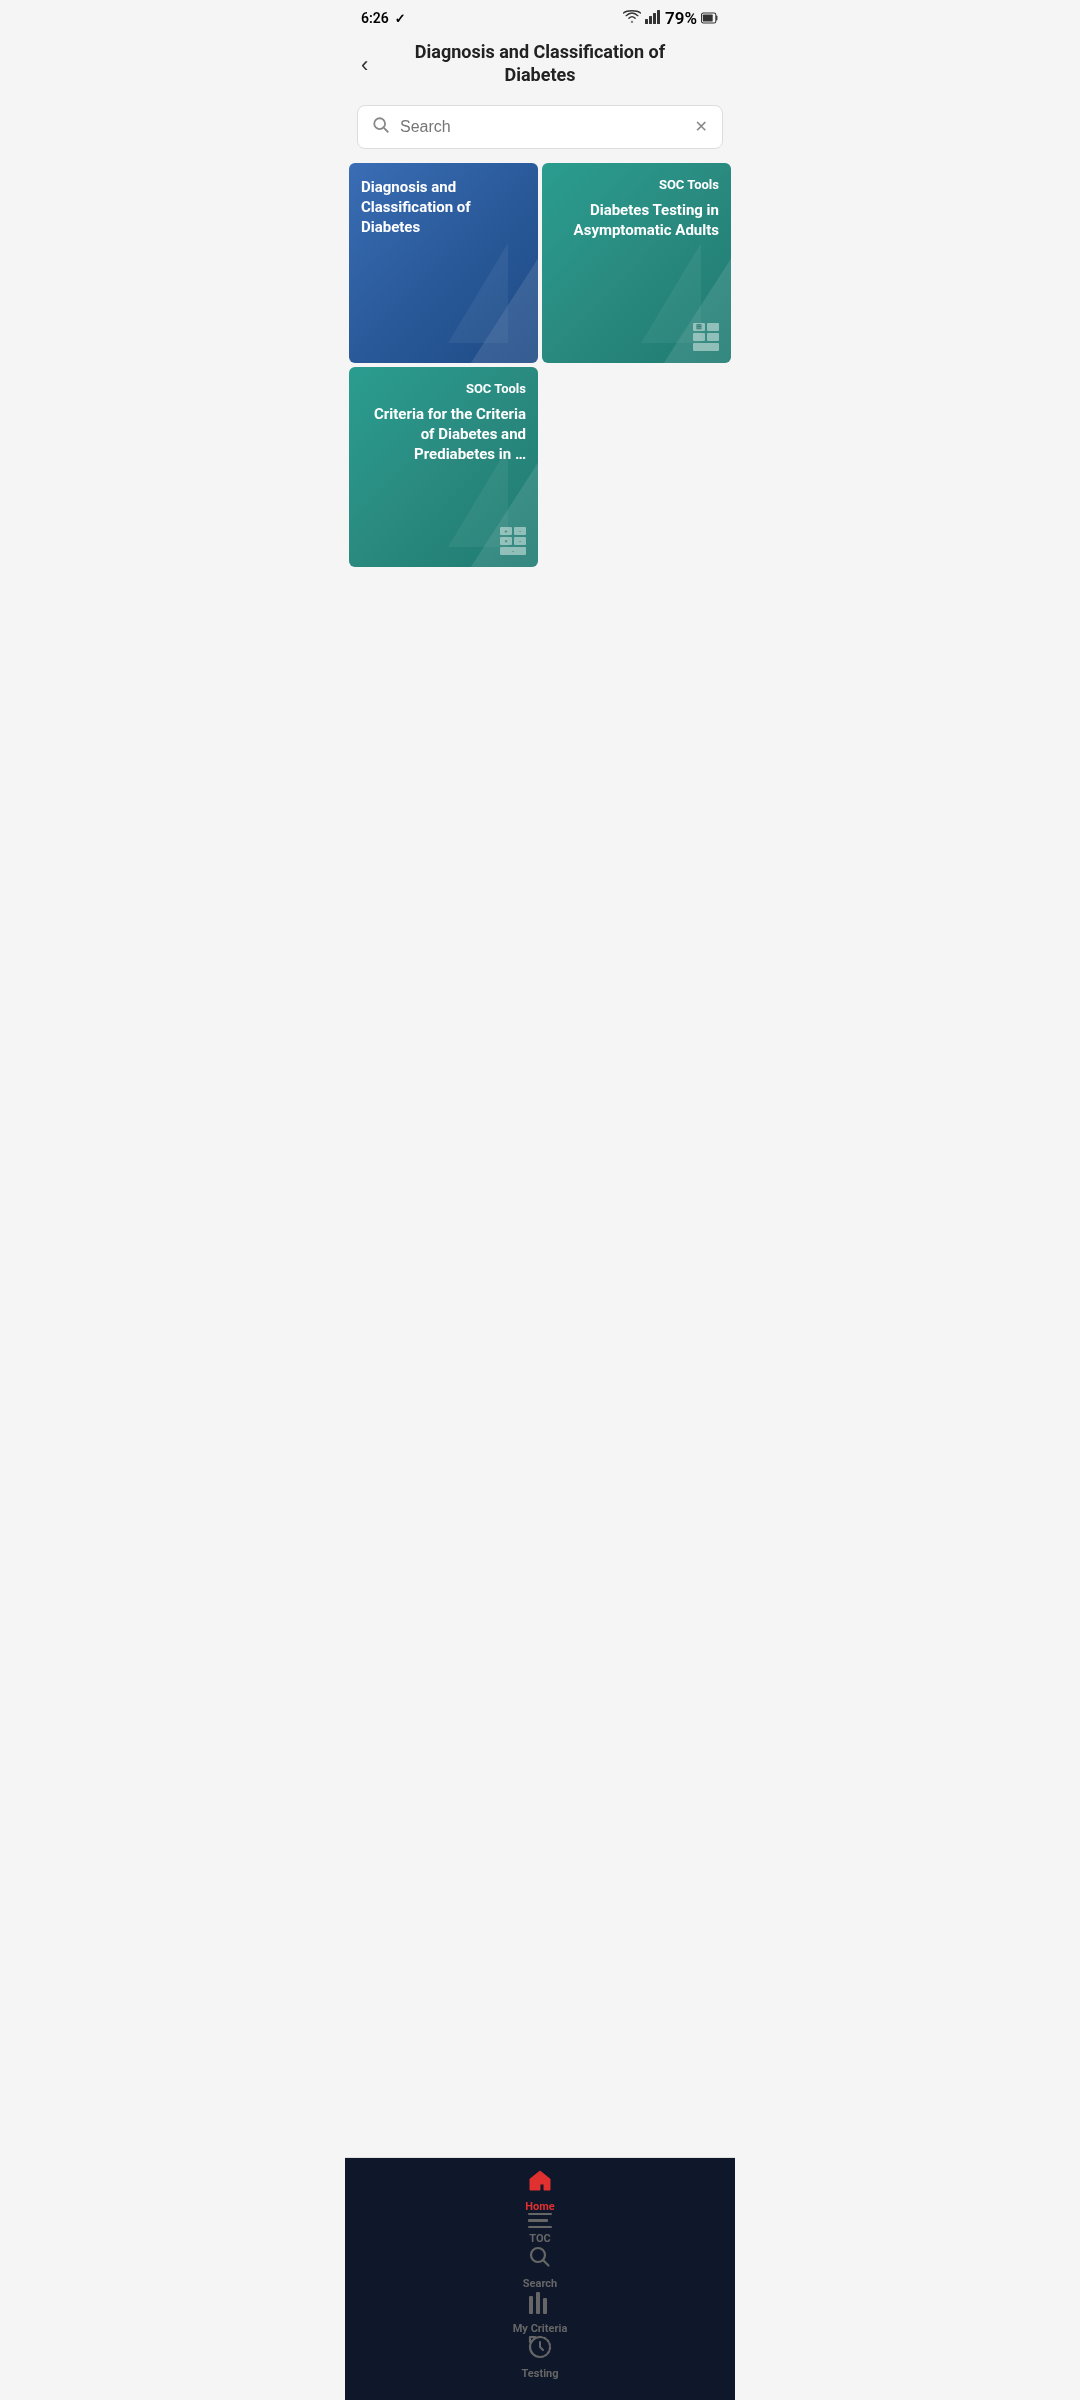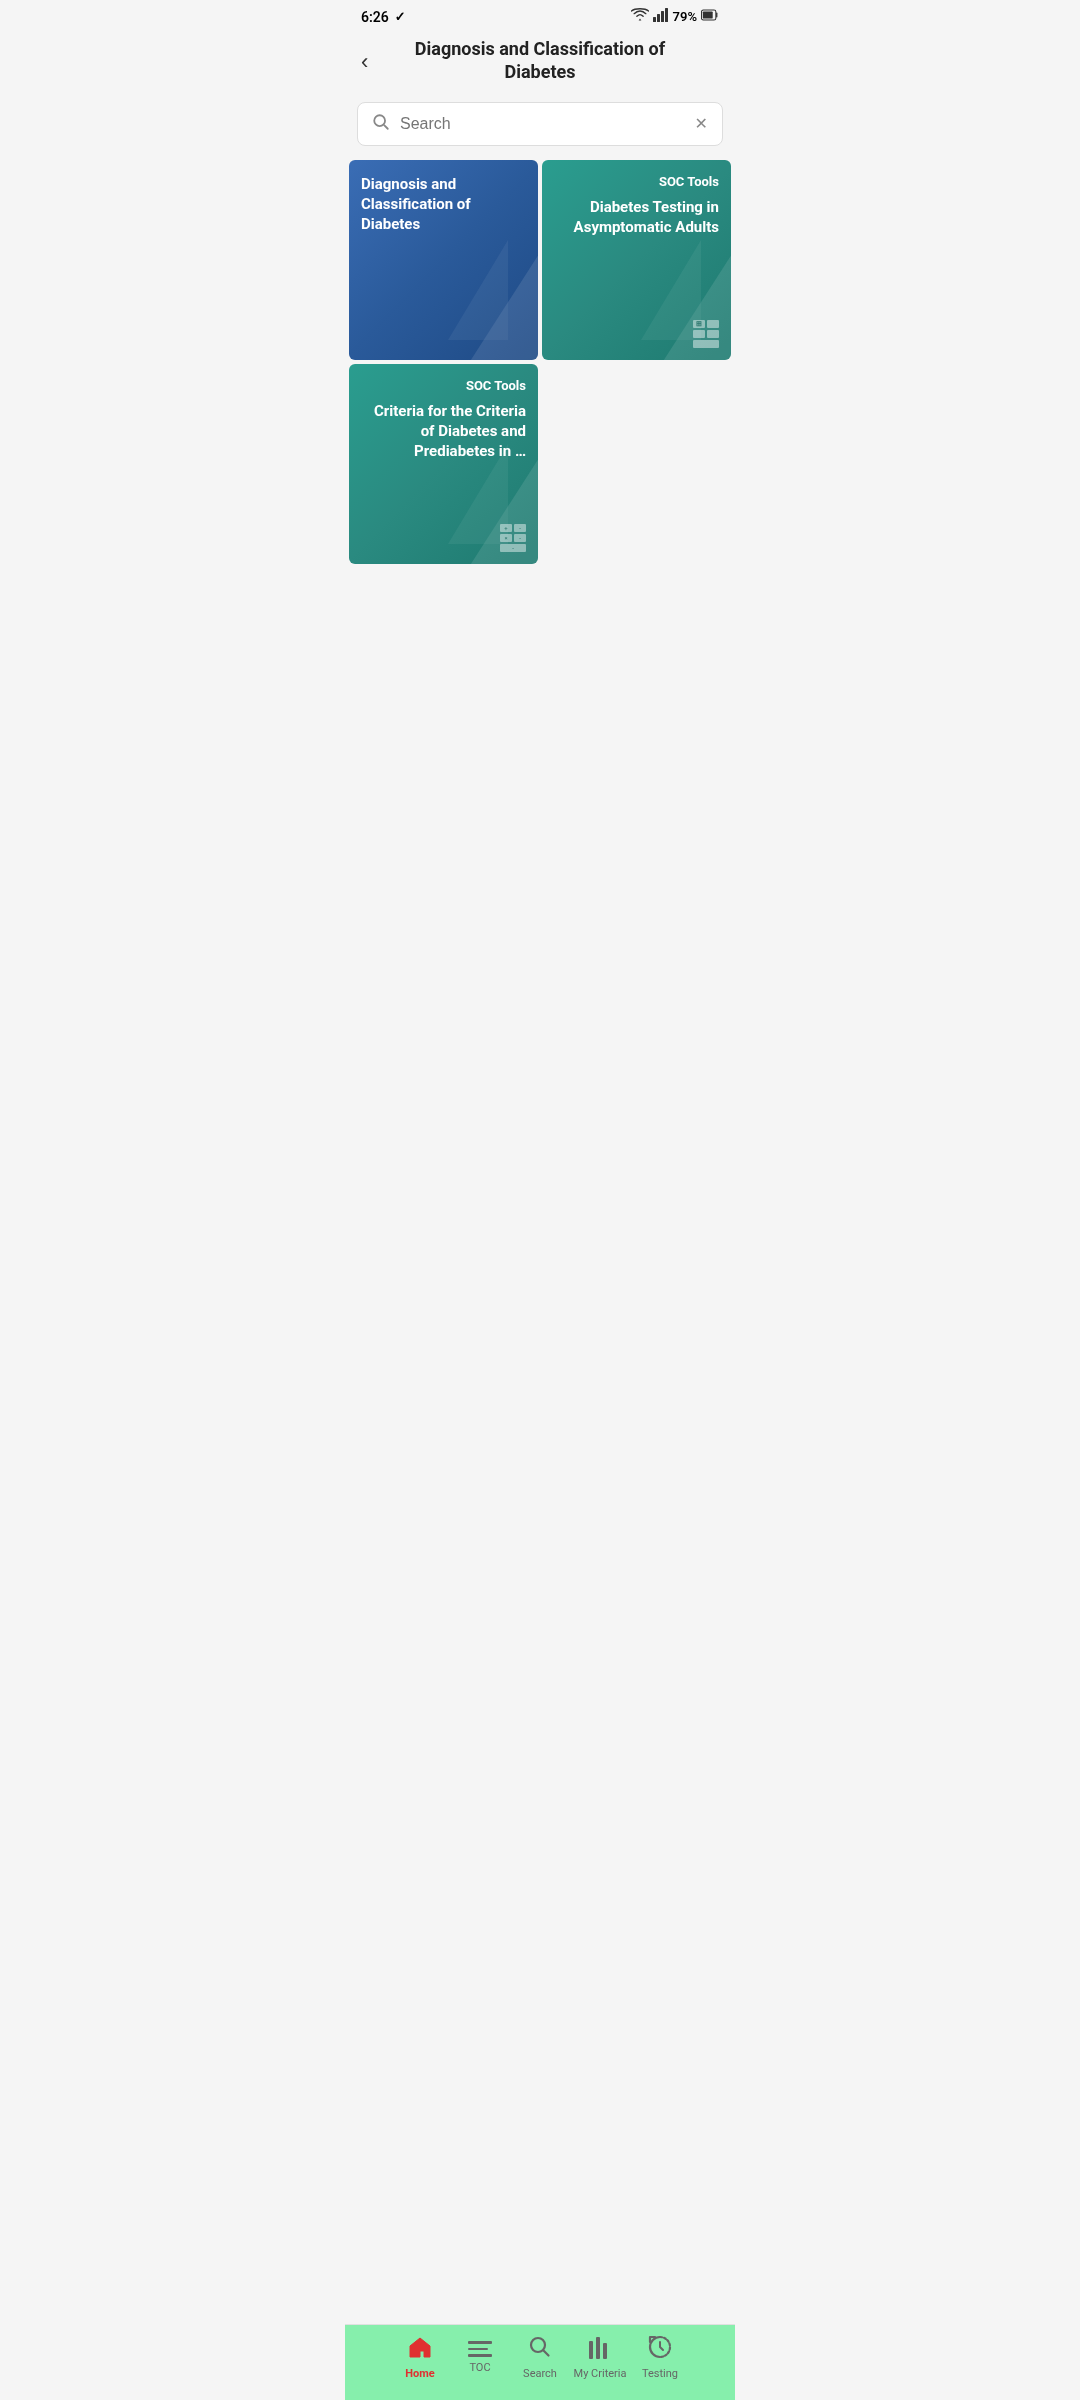--- a/index.html
+++ b/index.html
@@ -29,21 +29,21 @@
     .status-time {
       display: flex;
       align-items: center;
       gap: 6px;
     }
 
     .status-icons {
       display: flex;
       align-items: center;
       gap: 4px;
-      font-size: 13px;
+      font-size: 17px;
     }
 
     
     .header {
       background: #f5f5f5;
       padding: 8px 16px 12px;
       display: flex;
       align-items: center;
       justify-content: center;
       position: relative;
@@ -197,41 +197,42 @@
       opacity: 0.7;
     }
 
     
     .bottom-nav {
       position: fixed;
       bottom: 0;
       left: 50%;
       transform: translateX(-50%);
       width: 390px;
-      background: #86efac;
+      background: #0f172a;
       border-top: 1px solid #e0e0e0;
       display: flex;
-      justify-content: center;
+      justify-content: flex-start;
       align-items: center;
       padding: 10px 0 20px;
+      flex-direction: column;
     }
 
     .nav-item {
       display: flex;
       flex-direction: column;
       align-items: center;
       gap: 4px;
       cursor: pointer;
       min-width: 60px;
     }
 
     .nav-label {
       font-size: 11px;
       color: #666;
-      font-weight: 400;
+      font-weight: 700;
     }
 
     .nav-label.active {
       color: #e03030;
       font-weight: 700;
     }
 
     .toc-icon {
       display: flex;
       flex-direction: column;

